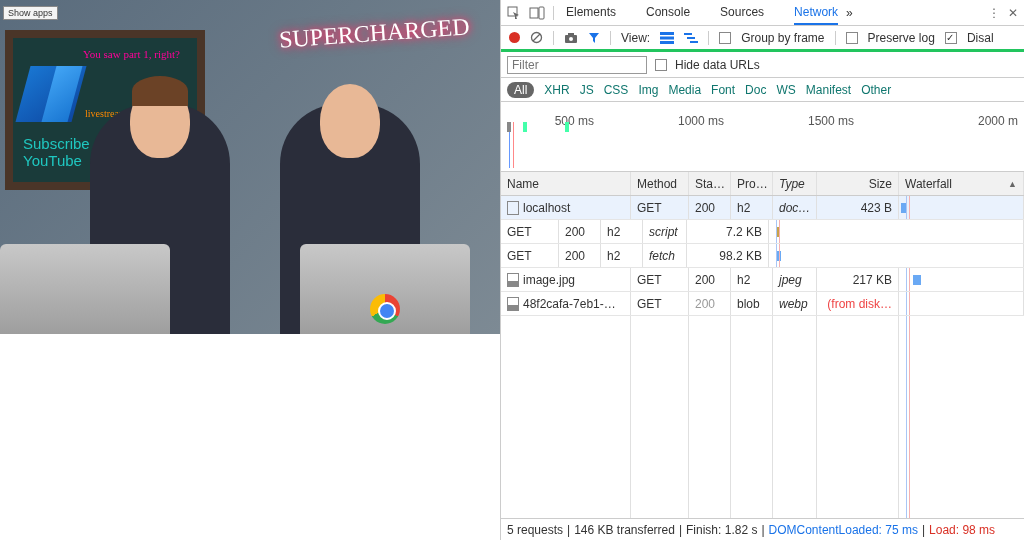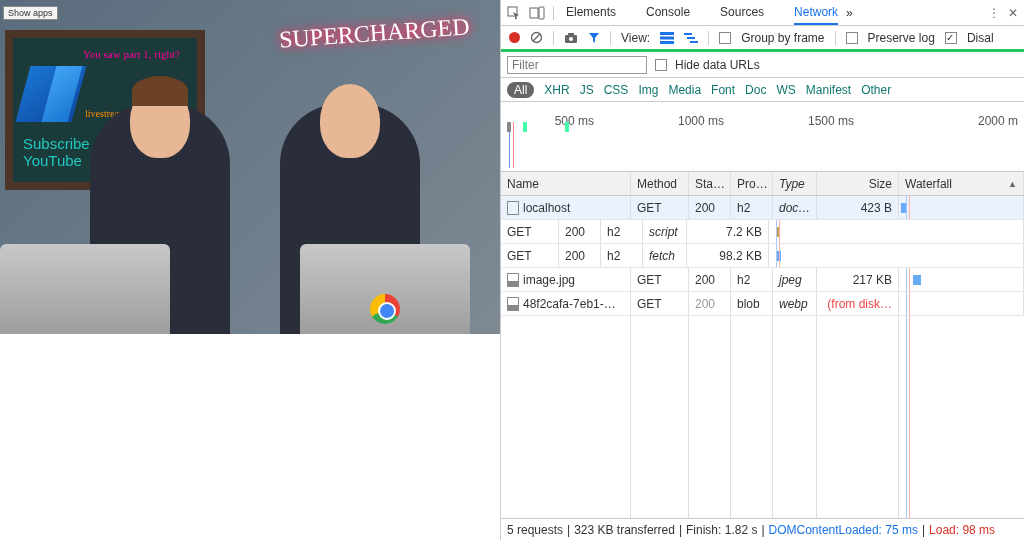--- a/index.html
+++ b/index.html
@@ -307,21 +307,21 @@
       <div class="wftrack">
         <div class="vline" style="left:7px;background:#aac6f5"></div>
         <div class="vline" style="left:10px;background:#f5b1b1"></div>
       </div>
     </div>
   </div>
 
   <div class="statusbar">
     <span>5 requests</span>
     <span>|</span>
-    <span>323 KB transferred</span>
+    <span>146 KB transferred</span>
     <span>|</span>
     <span>Finish: 1.82 s</span>
     <span>|</span>
     <span class="blue">DOMContentLoaded: 75 ms</span>
     <span>|</span>
     <span class="red">Load: 98 ms</span>
   </div>
 
 </div>
 

